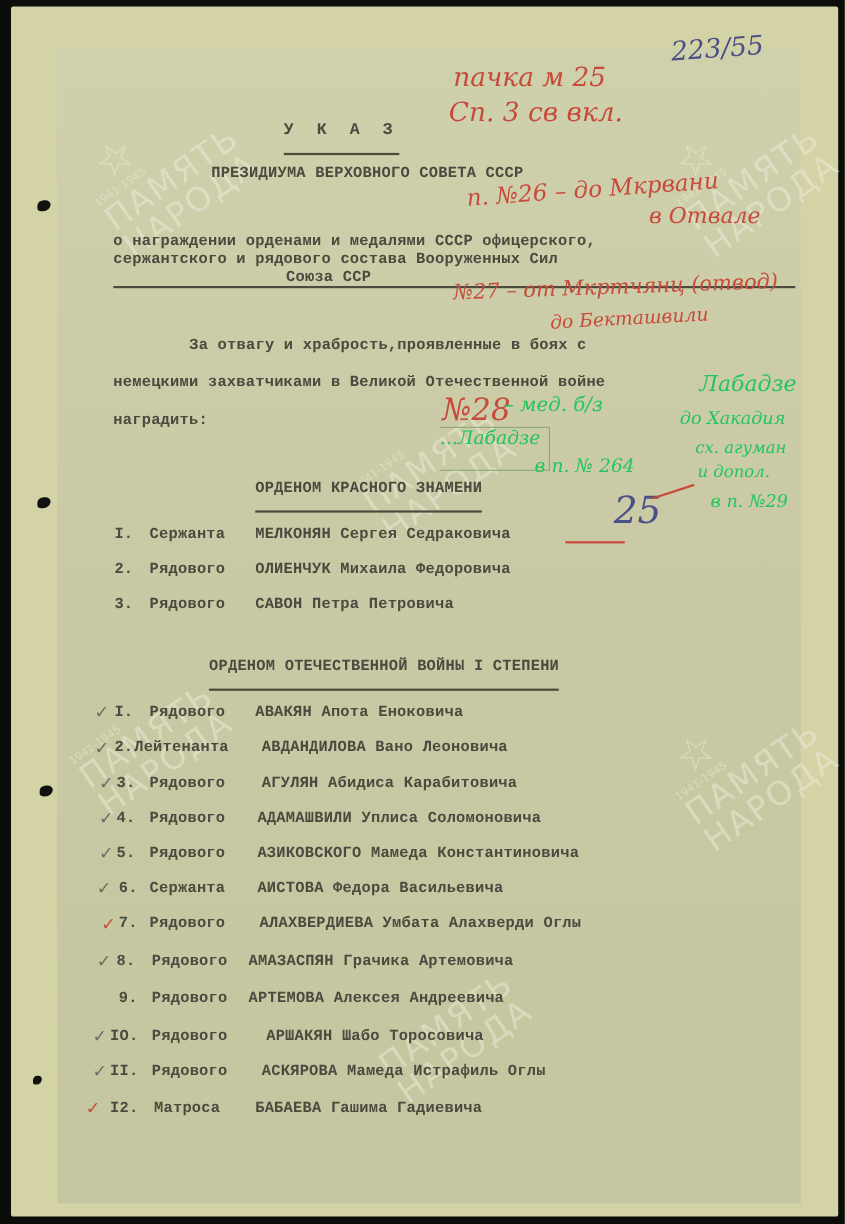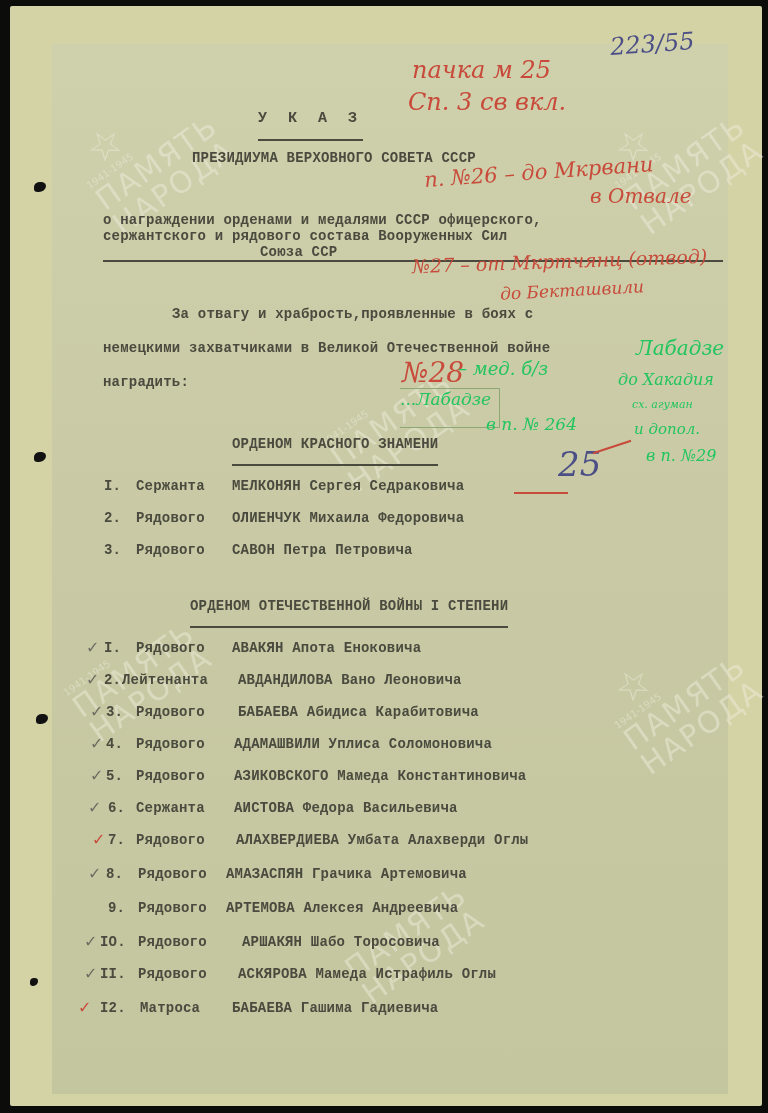--- a/index.html
+++ b/index.html
@@ -115,21 +115,21 @@
 <div>
   <span class="check" style="left:86px;top:670px;">✓</span>
   <span class="typed" style="left:104px;top:672px;">2.</span>
   <span class="typed" style="left:122px;top:672px;">Лейтенанта</span>
   <span class="typed" style="left:238px;top:672px;">АВДАНДИЛОВА Вано Леоновича</span>
 </div>
 <div>
   <span class="check" style="left:90px;top:702px;">✓</span>
   <span class="typed" style="left:106px;top:704px;">3.</span>
   <span class="typed" style="left:136px;top:704px;">Рядового</span>
-  <span class="typed" style="left:238px;top:704px;">БАБАЕВА Абидиса Карабитовича</span>
+  <span class="typed" style="left:238px;top:704px;">АГУЛЯН Абидиса Карабитовича</span>
 </div>
 <div>
   <span class="check" style="left:90px;top:734px;">✓</span>
   <span class="typed" style="left:106px;top:736px;">4.</span>
   <span class="typed" style="left:136px;top:736px;">Рядового</span>
   <span class="typed" style="left:234px;top:736px;">АДАМАШВИЛИ Уплиса Соломоновича</span>
 </div>
 <div>
   <span class="check" style="left:90px;top:766px;">✓</span>
   <span class="typed" style="left:106px;top:768px;">5.</span>
@@ -182,21 +182,21 @@
 <div class="hand red" style="left:408px;top:88px;font-size:24px;">Сп. 3 св  вкл.</div>
 <div class="hand red" style="left:424px;top:160px;font-size:21px;transform:rotate(-4deg);">п. №26 – до Мкрвани</div>
 <div class="hand red" style="left:590px;top:184px;font-size:20px;">в Отвале</div>
 <div class="hand red" style="left:412px;top:250px;font-size:19px;transform:rotate(-2deg);">№27 – от Мкртчянц (отвод)</div>
 <div class="hand red" style="left:500px;top:280px;font-size:17px;transform:rotate(-3deg);">до Бекташвили</div>
 
 <div class="hand red" style="left:402px;top:356px;font-size:28px;">№28</div>
 <div class="hand green" style="left:458px;top:358px;font-size:18px;">– мед. б/з</div>
 <div class="hand green" style="left:636px;top:336px;font-size:20px;">Лабадзе</div>
 <div class="hand green" style="left:618px;top:370px;font-size:16px;">до Хакадия</div>
-<div class="hand green" style="left:632px;top:398px;font-size:11px;">сх. агуман</div>
+<div class="hand green" style="left:632px;top:398px;font-size:15px;">сх. агуман</div>
 <div class="hand green" style="left:634px;top:420px;font-size:15px;">и допол.</div>
 <div class="hand green" style="left:646px;top:446px;font-size:16px;">в п. №29</div>
 <div class="hand green" style="left:400px;top:388px;font-size:17px;border:1px solid #8da874;border-left:none;padding:0 8px 18px 0;">...Лабадзе</div>
 <div class="hand green" style="left:486px;top:414px;font-size:17px;">в п. № 264</div>
 
 <div class="hand blue" style="left:558px;top:444px;font-size:34px;">25</div>
 <div style="position:absolute;left:592px;top:446px;width:40px;height:2px;background:#c84a3a;transform:rotate(-18deg);"></div>
 <div style="position:absolute;left:514px;top:492px;width:54px;height:2px;background:#c84a3a;"></div>
 
 </body></html>

